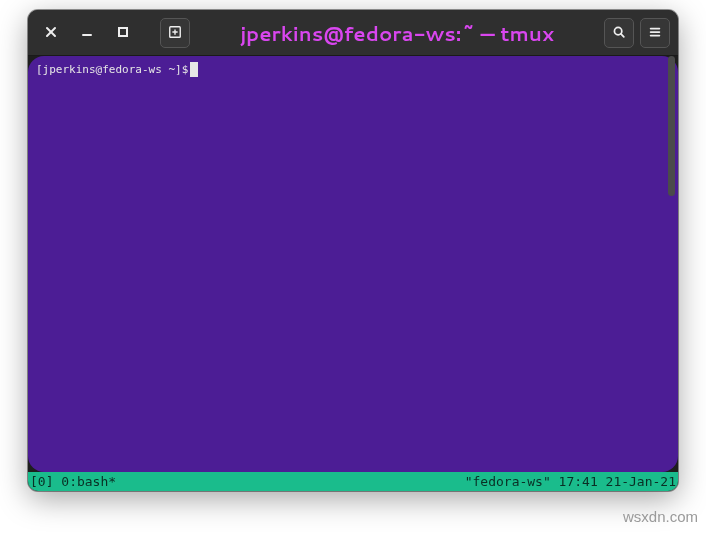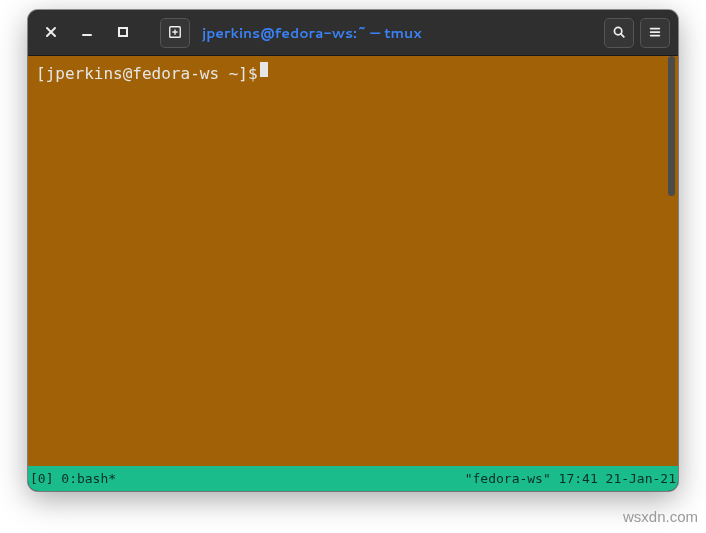--- a/index.html
+++ b/index.html
@@ -42,36 +42,38 @@
       color: #eeeeee;
       cursor: pointer;
     }
     .tb-btn.framed {
       border: 1px solid #555;
       background: #363636;
     }
     .tb-btn svg { width: 14px; height: 14px; }
     .tb-title {
       flex: 1;
-      color: #3b82f6;
+      text-align: center;
+      color: #d946ef;
       font-weight: 700;
-      font-size: 14px;
+      font-size: 20px;
       padding: 0 6px;
       white-space: nowrap;
       overflow: hidden;
       text-overflow: ellipsis;
     }
     .tb-spacer { width: 10px; }
     .terminal {
       flex: 1;
-      background: #a16207;
+      background: #4c1d95;
       position: relative;
       font-family: "DejaVu Sans Mono", "Menlo", "Consolas", monospace;
-      font-size: 16px;
+      font-size: 11px;
       color: #e6e6e6;
+      border-radius: 16px;
     }
     .term-content {
       padding: 6px 8px;
       line-height: 1.5;
       display: flex;
       gap: 0;
     }
     .prompt { white-space: pre; color: #e6e6e6; }
     .cursor-block {
       display: inline-block;
@@ -84,21 +86,21 @@
     .scrollbar {
       position: absolute;
       right: 3px;
       top: 0;
       width: 7px;
       height: 140px;
       background: #4b4b4b;
       border-radius: 4px;
     }
     .tmux-status {
-      height: 25px;
+      height: 19px;
       background: #1abc8c;
       color: #0a2f25;
       font-family: "DejaVu Sans Mono", "Menlo", "Consolas", monospace;
       font-size: 13px;
       display: flex;
       align-items: center;
       padding: 0 2px;
       line-height: 19px;
     }
     .tmux-left { white-space: pre; }

